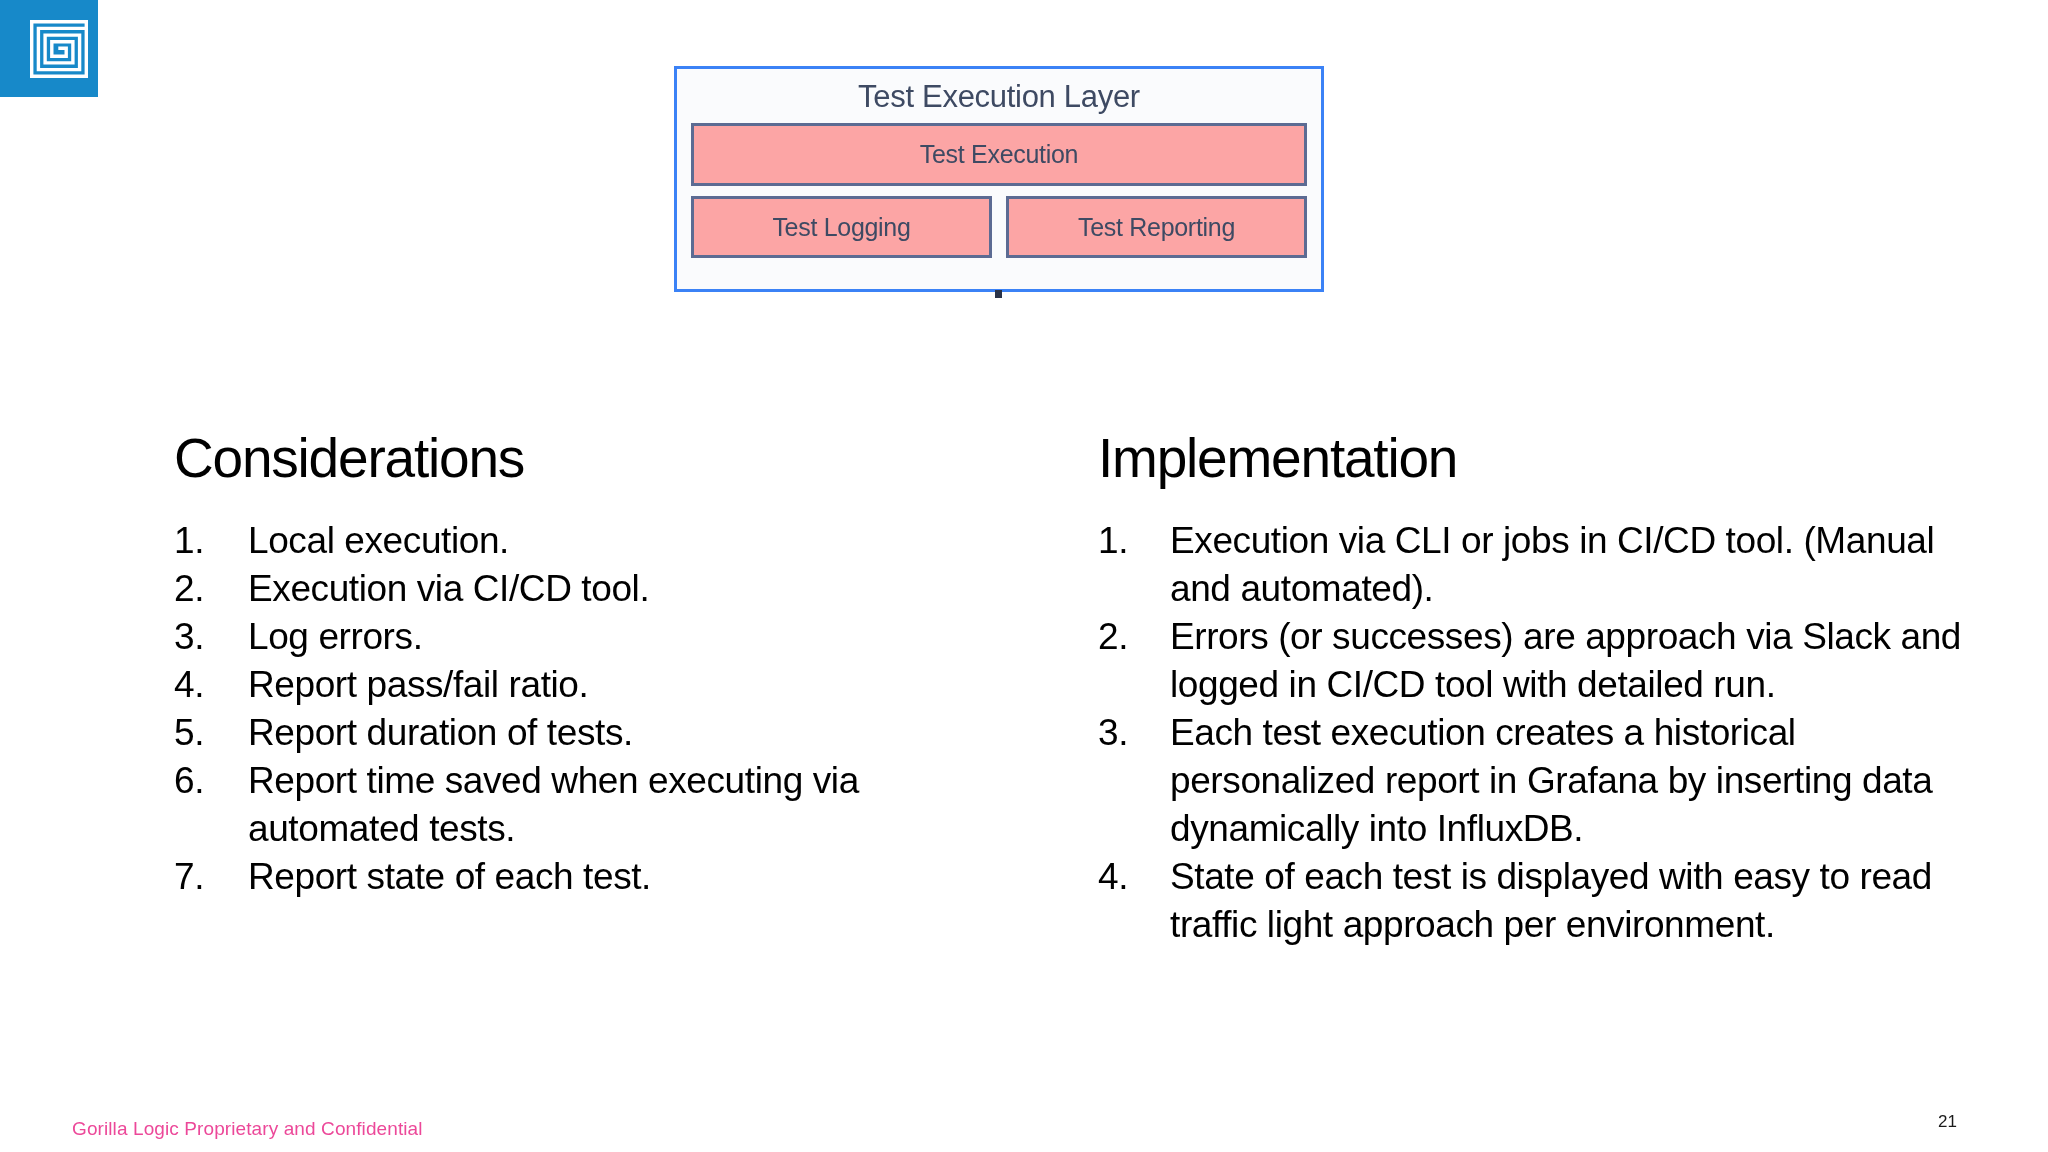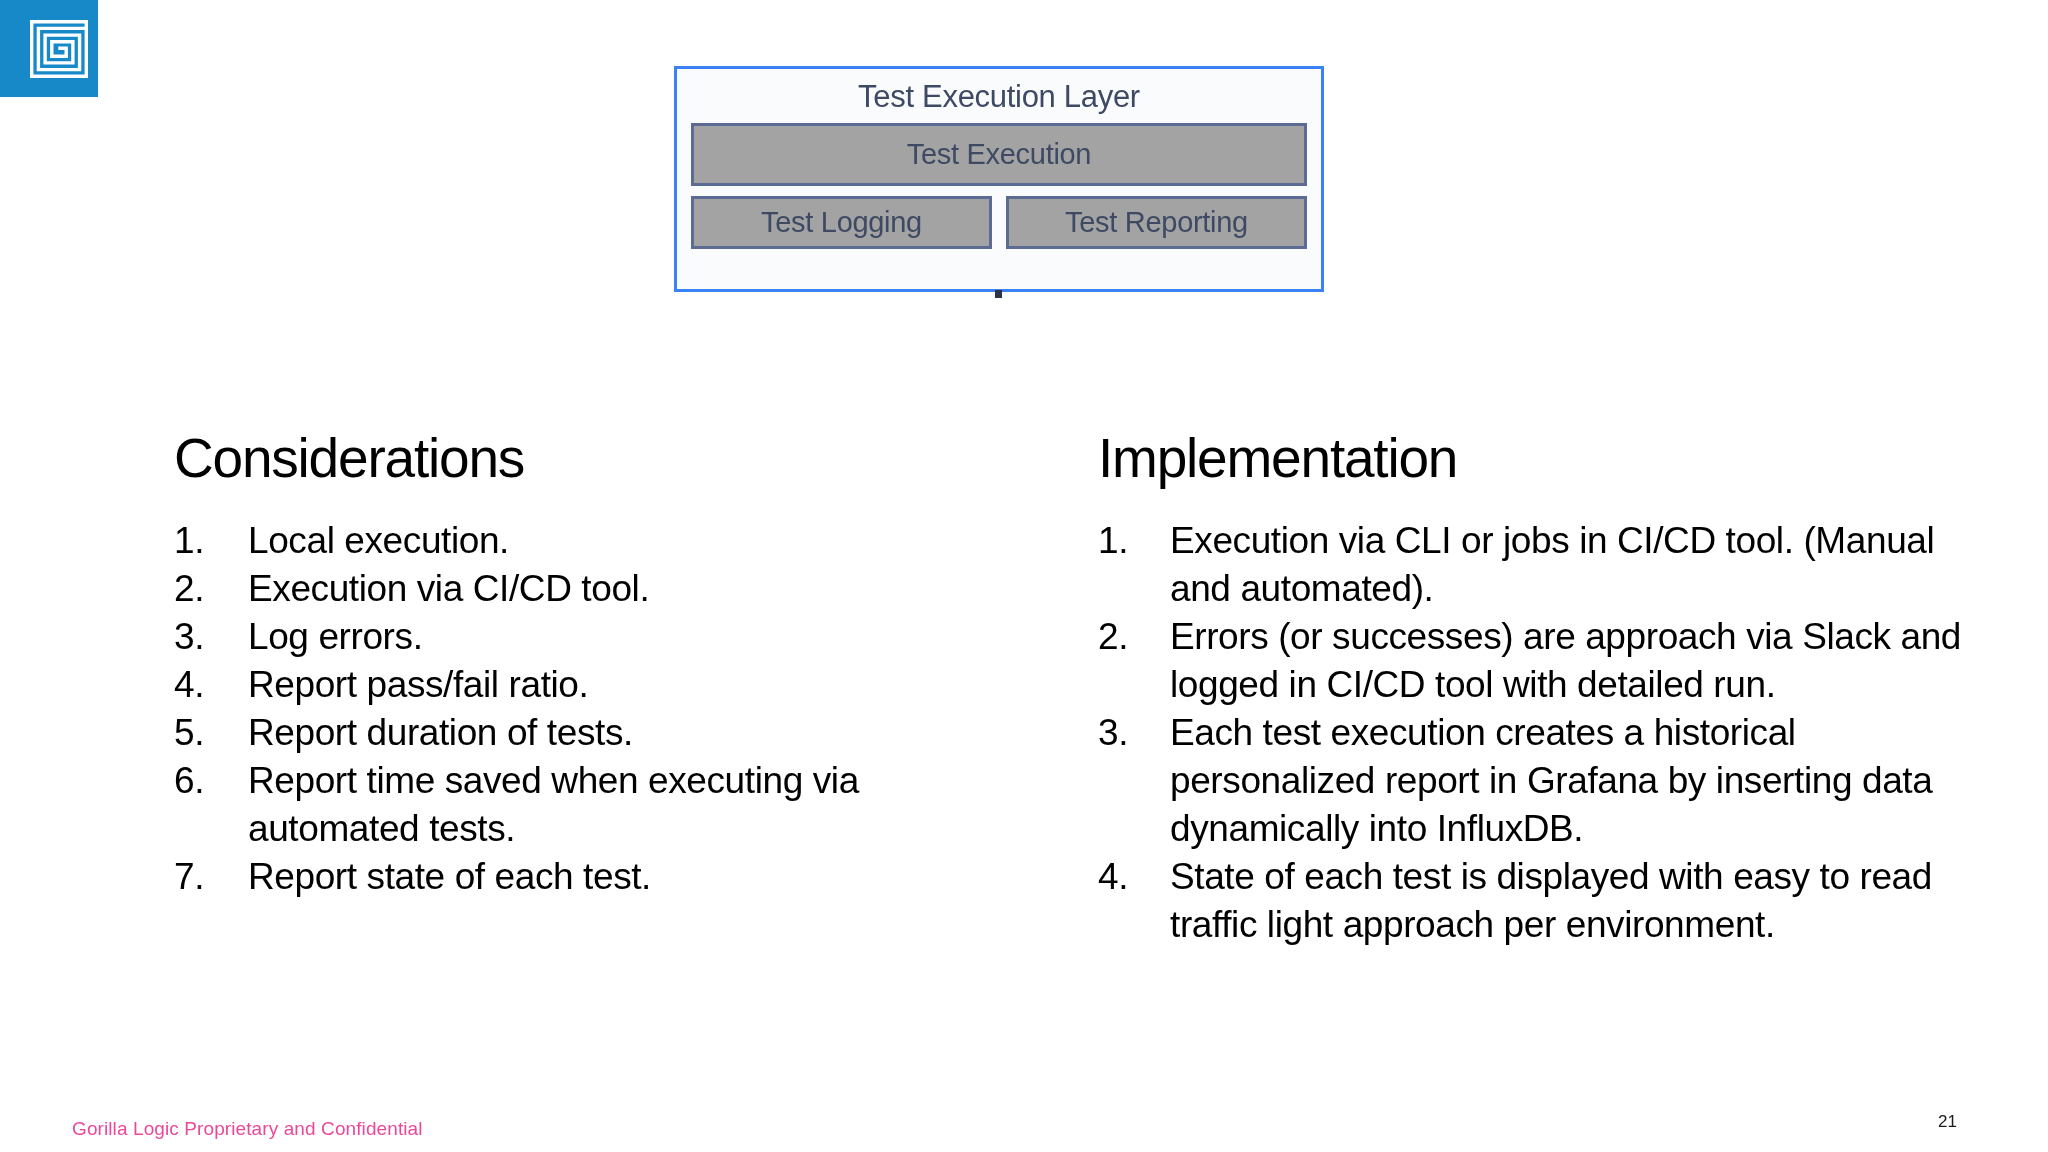--- a/index.html
+++ b/index.html
@@ -48,42 +48,42 @@
     text-align: center;
     font-family: "Liberation Sans", sans-serif;
     font-size: 31px;
     color: #3E4A63;
     letter-spacing: -0.3px;
     line-height: 40px;
     padding-top: 2px;
   }
   .diagram-box {
     border: 3px solid #5C6B93;
-    background: #a3a3a3;
+    background: #fca5a5;
     box-sizing: border-box;
     text-align: center;
     color: #3E4A63;
-    font-size: 29px;
+    font-size: 25px;
     letter-spacing: -0.3px;
     display: flex;
     align-items: center;
     justify-content: center;
   }
   #diagram-exec-box {
     height: 63px;
     margin-top: 6px;
   }
   #diagram-row {
     display: flex;
     gap: 14px;
     margin-top: 10px;
   }
   #diagram-row .diagram-box {
     flex: 1 1 0;
-    height: 53px;
+    height: 62px;
   }
   #diagram-tick {
     position: absolute;
     left: 995px;
     top: 290px;
     width: 7px;
     height: 8px;
     background: #2A3348;
   }
 

